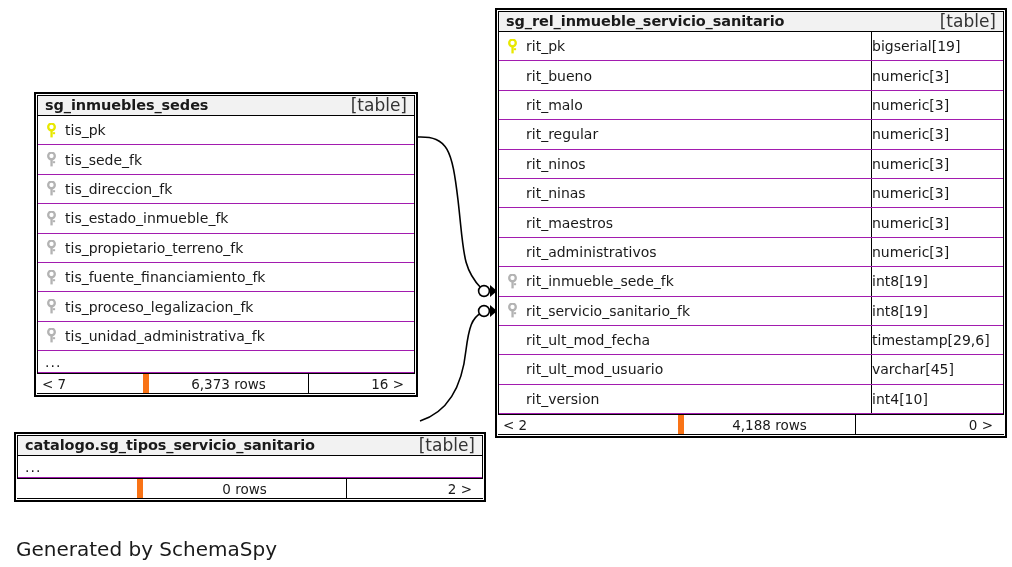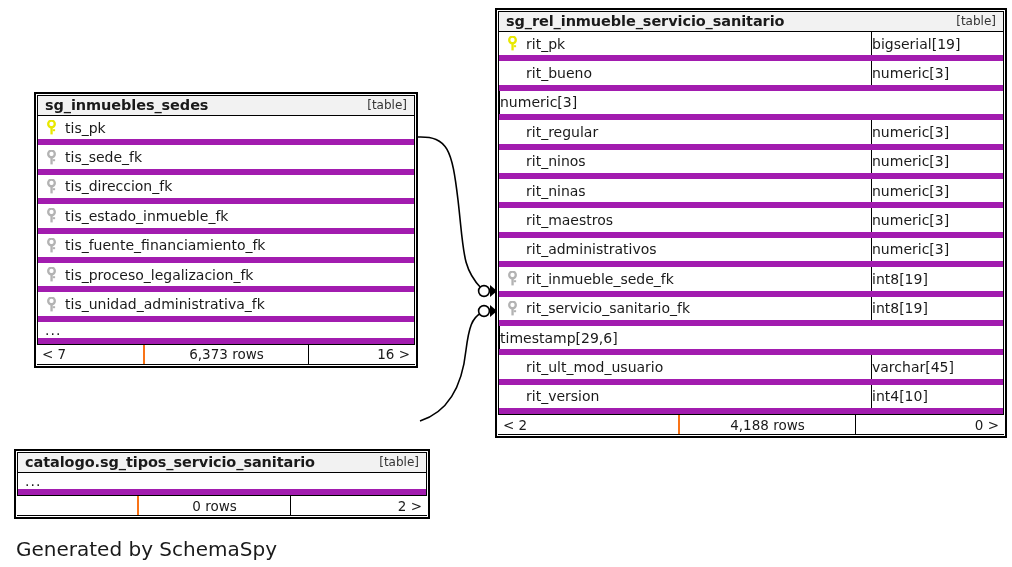--- a/index.html
+++ b/index.html
@@ -50,30 +50,30 @@
     height: 20px;
     box-sizing: border-box;
   }
   .tbl-name {
     font-weight: bold;
     font-size: 14.5px;
     letter-spacing: -0.1px;
     white-space: nowrap;
   }
   .tbl-tag {
-    font-size: 12px;
+    font-size: 17px;
     color: #333333;
     white-space: nowrap;
     padding-left: 12px;
   }
 
   .row {
     display: flex;
     align-items: stretch;
-    border-bottom: 6px solid #a21caf;
+    border-bottom: 1px solid #a21caf;
     height: 29.4px;
     box-sizing: border-box;
     gap: 22px;
   }
   .row.ellipsis-row {
     height: 22px;
   }
   .cell-name {
     flex: 1 1 auto;
     display: flex;
@@ -129,42 +129,41 @@
     font-size: 13.5px;
   }
   .foot-cell {
     display: flex;
     align-items: center;
     box-sizing: border-box;
     overflow: hidden;
     white-space: nowrap;
   }
   .foot-left   { justify-content: flex-start; padding-left: 5px; }
-  .foot-mid    { justify-content: center; border-left: 2px solid #f97316; border-right: 1px solid #000000; }
-  .foot-right  { justify-content: flex-end; padding-right: 5px; }
+  .foot-mid    { justify-content: center; border-left: 6px solid #f97316; border-right: 1px solid #000000; }
+  .foot-right  { justify-content: flex-end; padding-right: 11px; }
 
   
   #table-rel {
     left: 495px;
     top: 8px;
     width: 512px;
   }
   #table-rel .cell-type { width: 132px; }
 
   #table-sedes {
     left: 34px;
     top: 92px;
     width: 384px;
   }
 
   #table-catalogo {
     left: 14px;
     top: 432px;
-    width: 416px;
-    margin-top: 17px;
+    width: 472px;
   }
 
   .caption {
     position: absolute;
     left: 16px;
     top: 537px;
     font-size: 20px;
     color: #1a1a1a;
     white-space: nowrap;
   }
@@ -204,20 +203,24 @@
           <div class="cell-type">bigserial[19]</div>
         </div>
         <div class="row">
           <div class="cell-name">
             <span class="keyspacer"></span>
             <span>rit_bueno</span>
           </div>
           <div class="cell-type">numeric[3]</div>
         </div>
         <div class="row">
+          <div class="cell-name">
+            <span class="keyspacer"></span>
+            <span>rit_malo</span>
+          </div>
           <div class="cell-type">numeric[3]</div>
         </div>
         <div class="row">
           <div class="cell-name">
             <span class="keyspacer"></span>
             <span>rit_regular</span>
           </div>
           <div class="cell-type">numeric[3]</div>
         </div>
         <div class="row">
@@ -268,20 +271,24 @@
                 <circle cx="6.5" cy="4" r="3.3" fill="none" stroke="#b3b3b3" stroke-width="2.3"></circle>
                 <rect x="5.4" y="6.2" width="2.3" height="8.2" fill="#b3b3b3"></rect>
                 <rect x="7.7" y="9.2" width="2.4" height="2" fill="#b3b3b3"></rect>
               </svg>
             </span>
             <span>rit_servicio_sanitario_fk</span>
           </div>
           <div class="cell-type">int8[19]</div>
         </div>
         <div class="row">
+          <div class="cell-name">
+            <span class="keyspacer"></span>
+            <span>rit_ult_mod_fecha</span>
+          </div>
           <div class="cell-type">timestamp[29,6]</div>
         </div>
         <div class="row">
           <div class="cell-name">
             <span class="keyspacer"></span>
             <span>rit_ult_mod_usuario</span>
           </div>
           <div class="cell-type">varchar[45]</div>
         </div>
         <div class="row">
@@ -346,20 +353,32 @@
         <div class="row">
           <div class="cell-name">
             <span class="keyicon">
               <svg width="13" height="15" viewBox="0 0 13 15">
                 <circle cx="6.5" cy="4" r="3.3" fill="none" stroke="#b3b3b3" stroke-width="2.3"></circle>
                 <rect x="5.4" y="6.2" width="2.3" height="8.2" fill="#b3b3b3"></rect>
                 <rect x="7.7" y="9.2" width="2.4" height="2" fill="#b3b3b3"></rect>
               </svg>
             </span>
             <span>tis_estado_inmueble_fk</span>
+          </div>
+        </div>
+        <div class="row">
+          <div class="cell-name">
+            <span class="keyicon">
+              <svg width="13" height="15" viewBox="0 0 13 15">
+                <circle cx="6.5" cy="4" r="3.3" fill="none" stroke="#b3b3b3" stroke-width="2.3"></circle>
+                <rect x="5.4" y="6.2" width="2.3" height="8.2" fill="#b3b3b3"></rect>
+                <rect x="7.7" y="9.2" width="2.4" height="2" fill="#b3b3b3"></rect>
+              </svg>
+            </span>
+            <span>tis_propietario_terreno_fk</span>
           </div>
         </div>
         <div class="row">
           <div class="cell-name">
             <span class="keyicon">
               <svg width="13" height="15" viewBox="0 0 13 15">
                 <circle cx="6.5" cy="4" r="3.3" fill="none" stroke="#b3b3b3" stroke-width="2.3"></circle>
                 <rect x="5.4" y="6.2" width="2.3" height="8.2" fill="#b3b3b3"></rect>
                 <rect x="7.7" y="9.2" width="2.4" height="2" fill="#b3b3b3"></rect>
               </svg>

